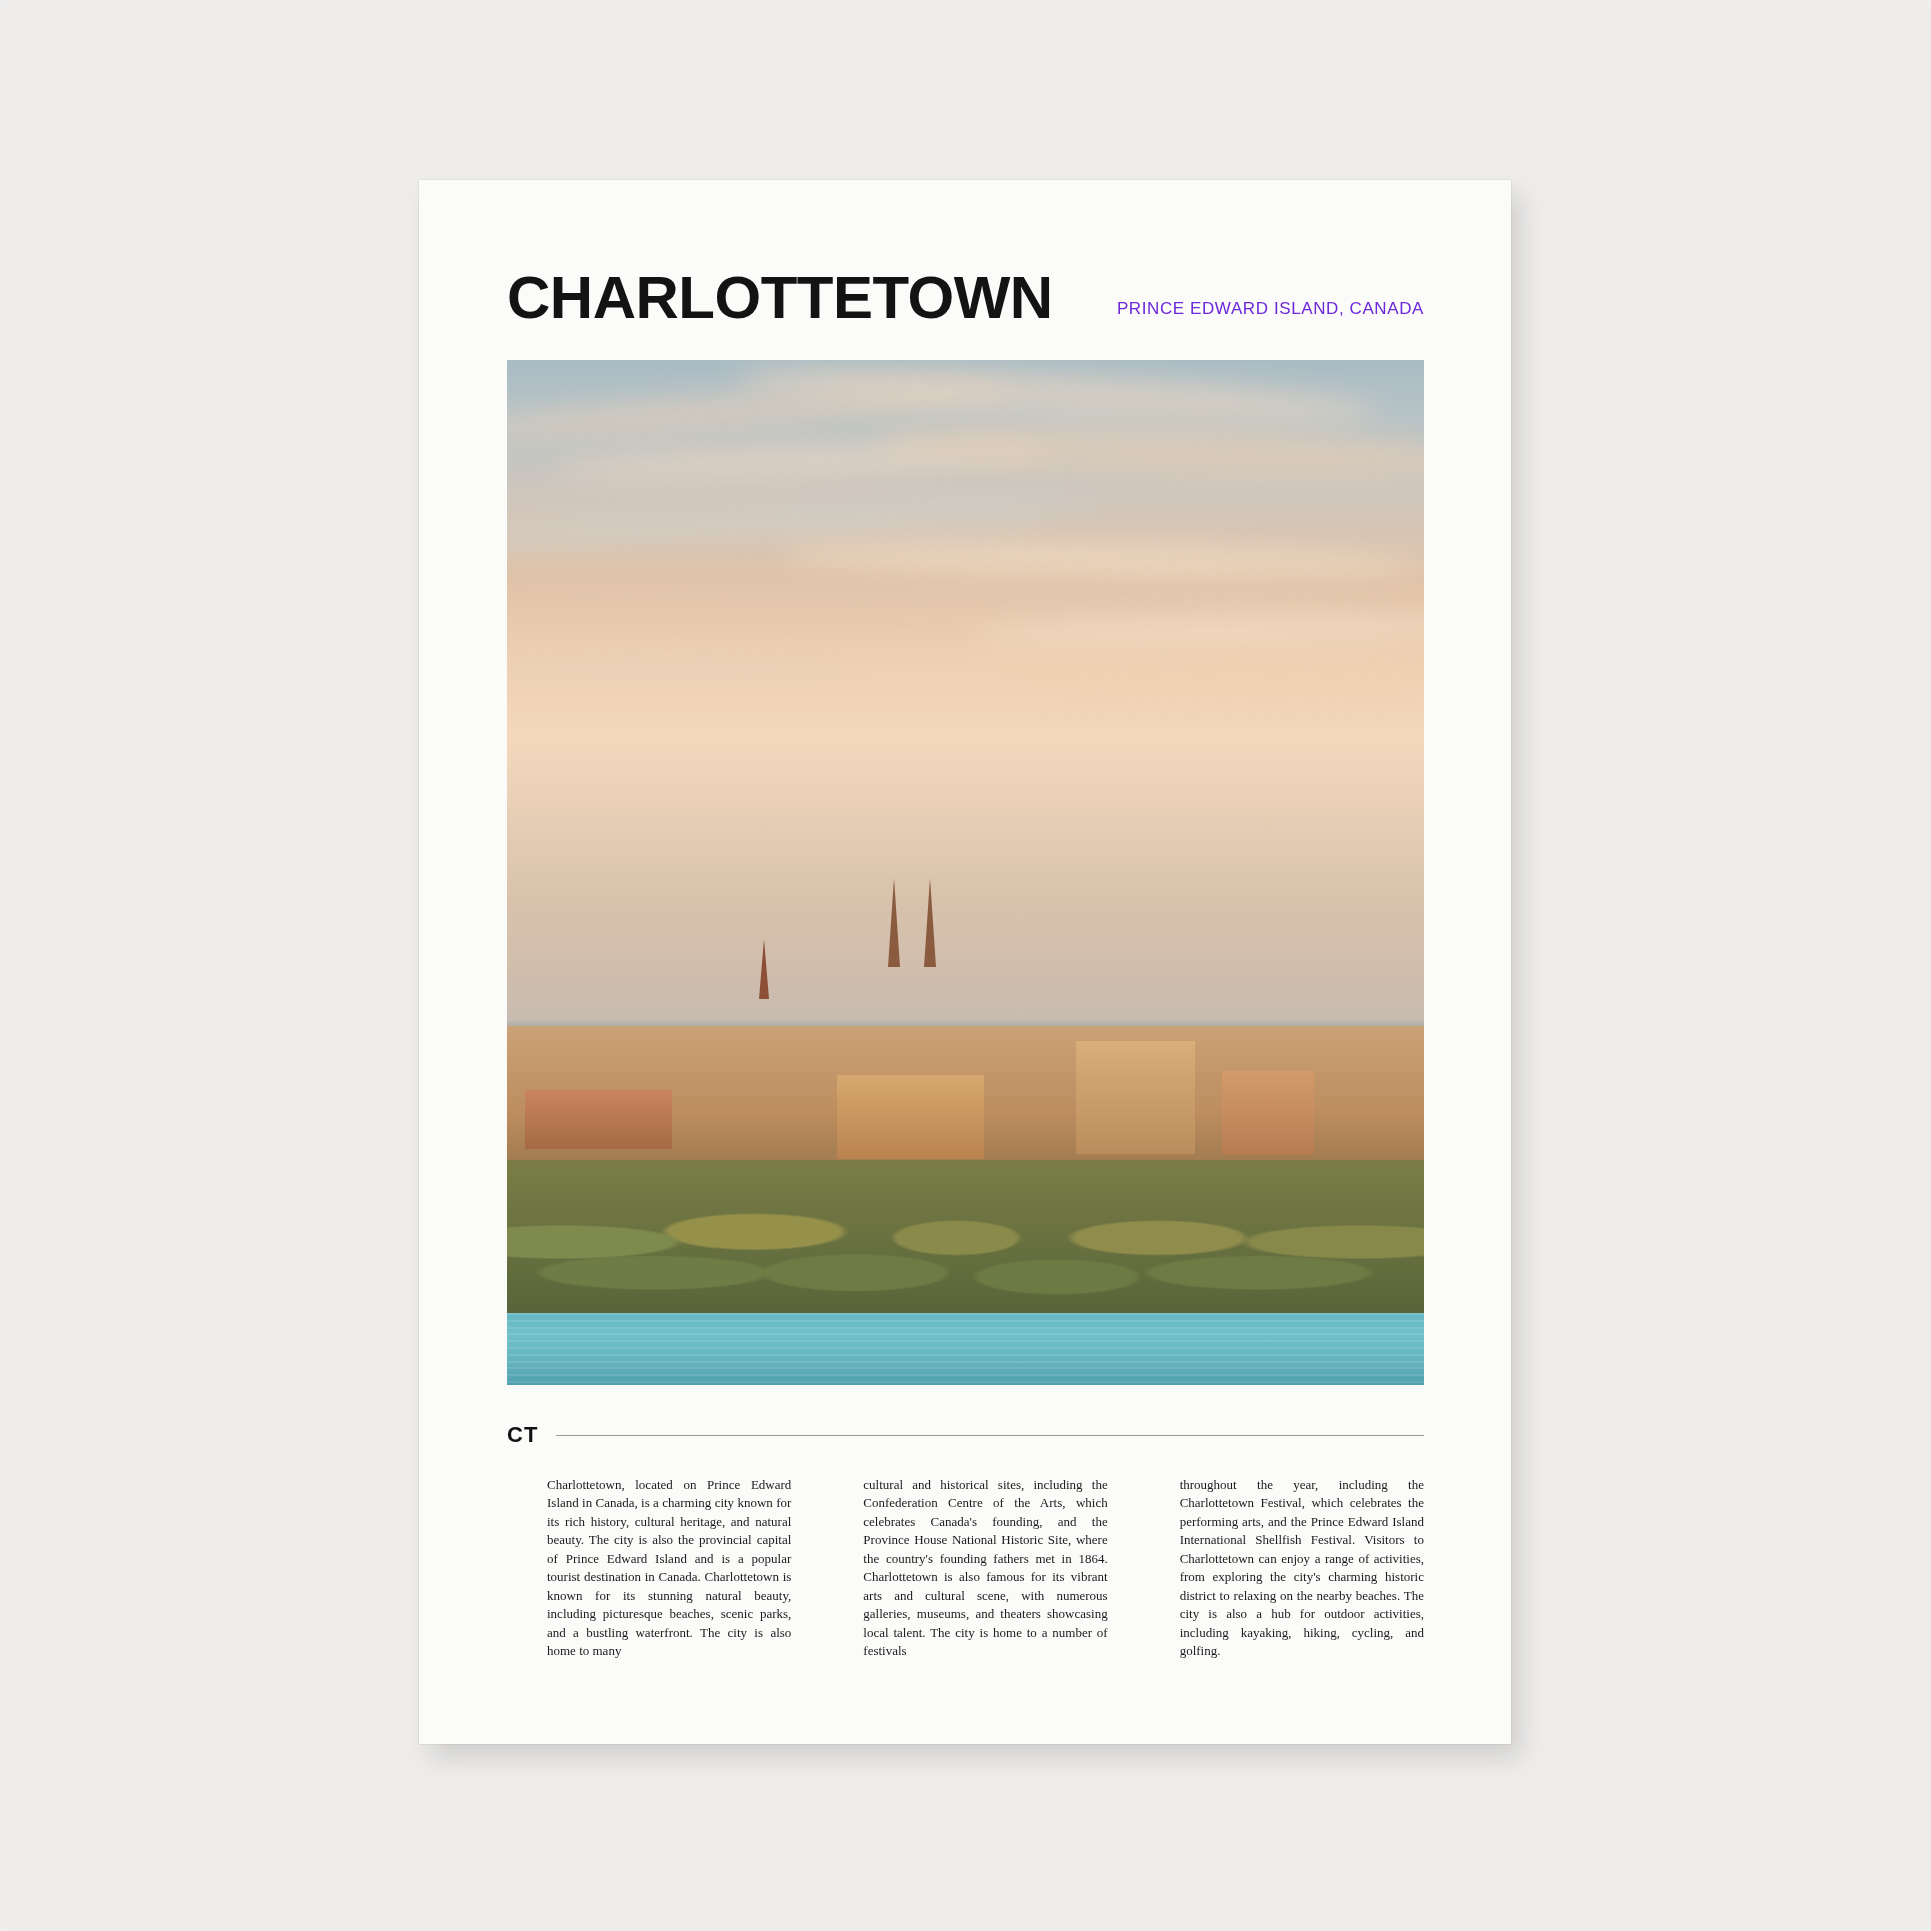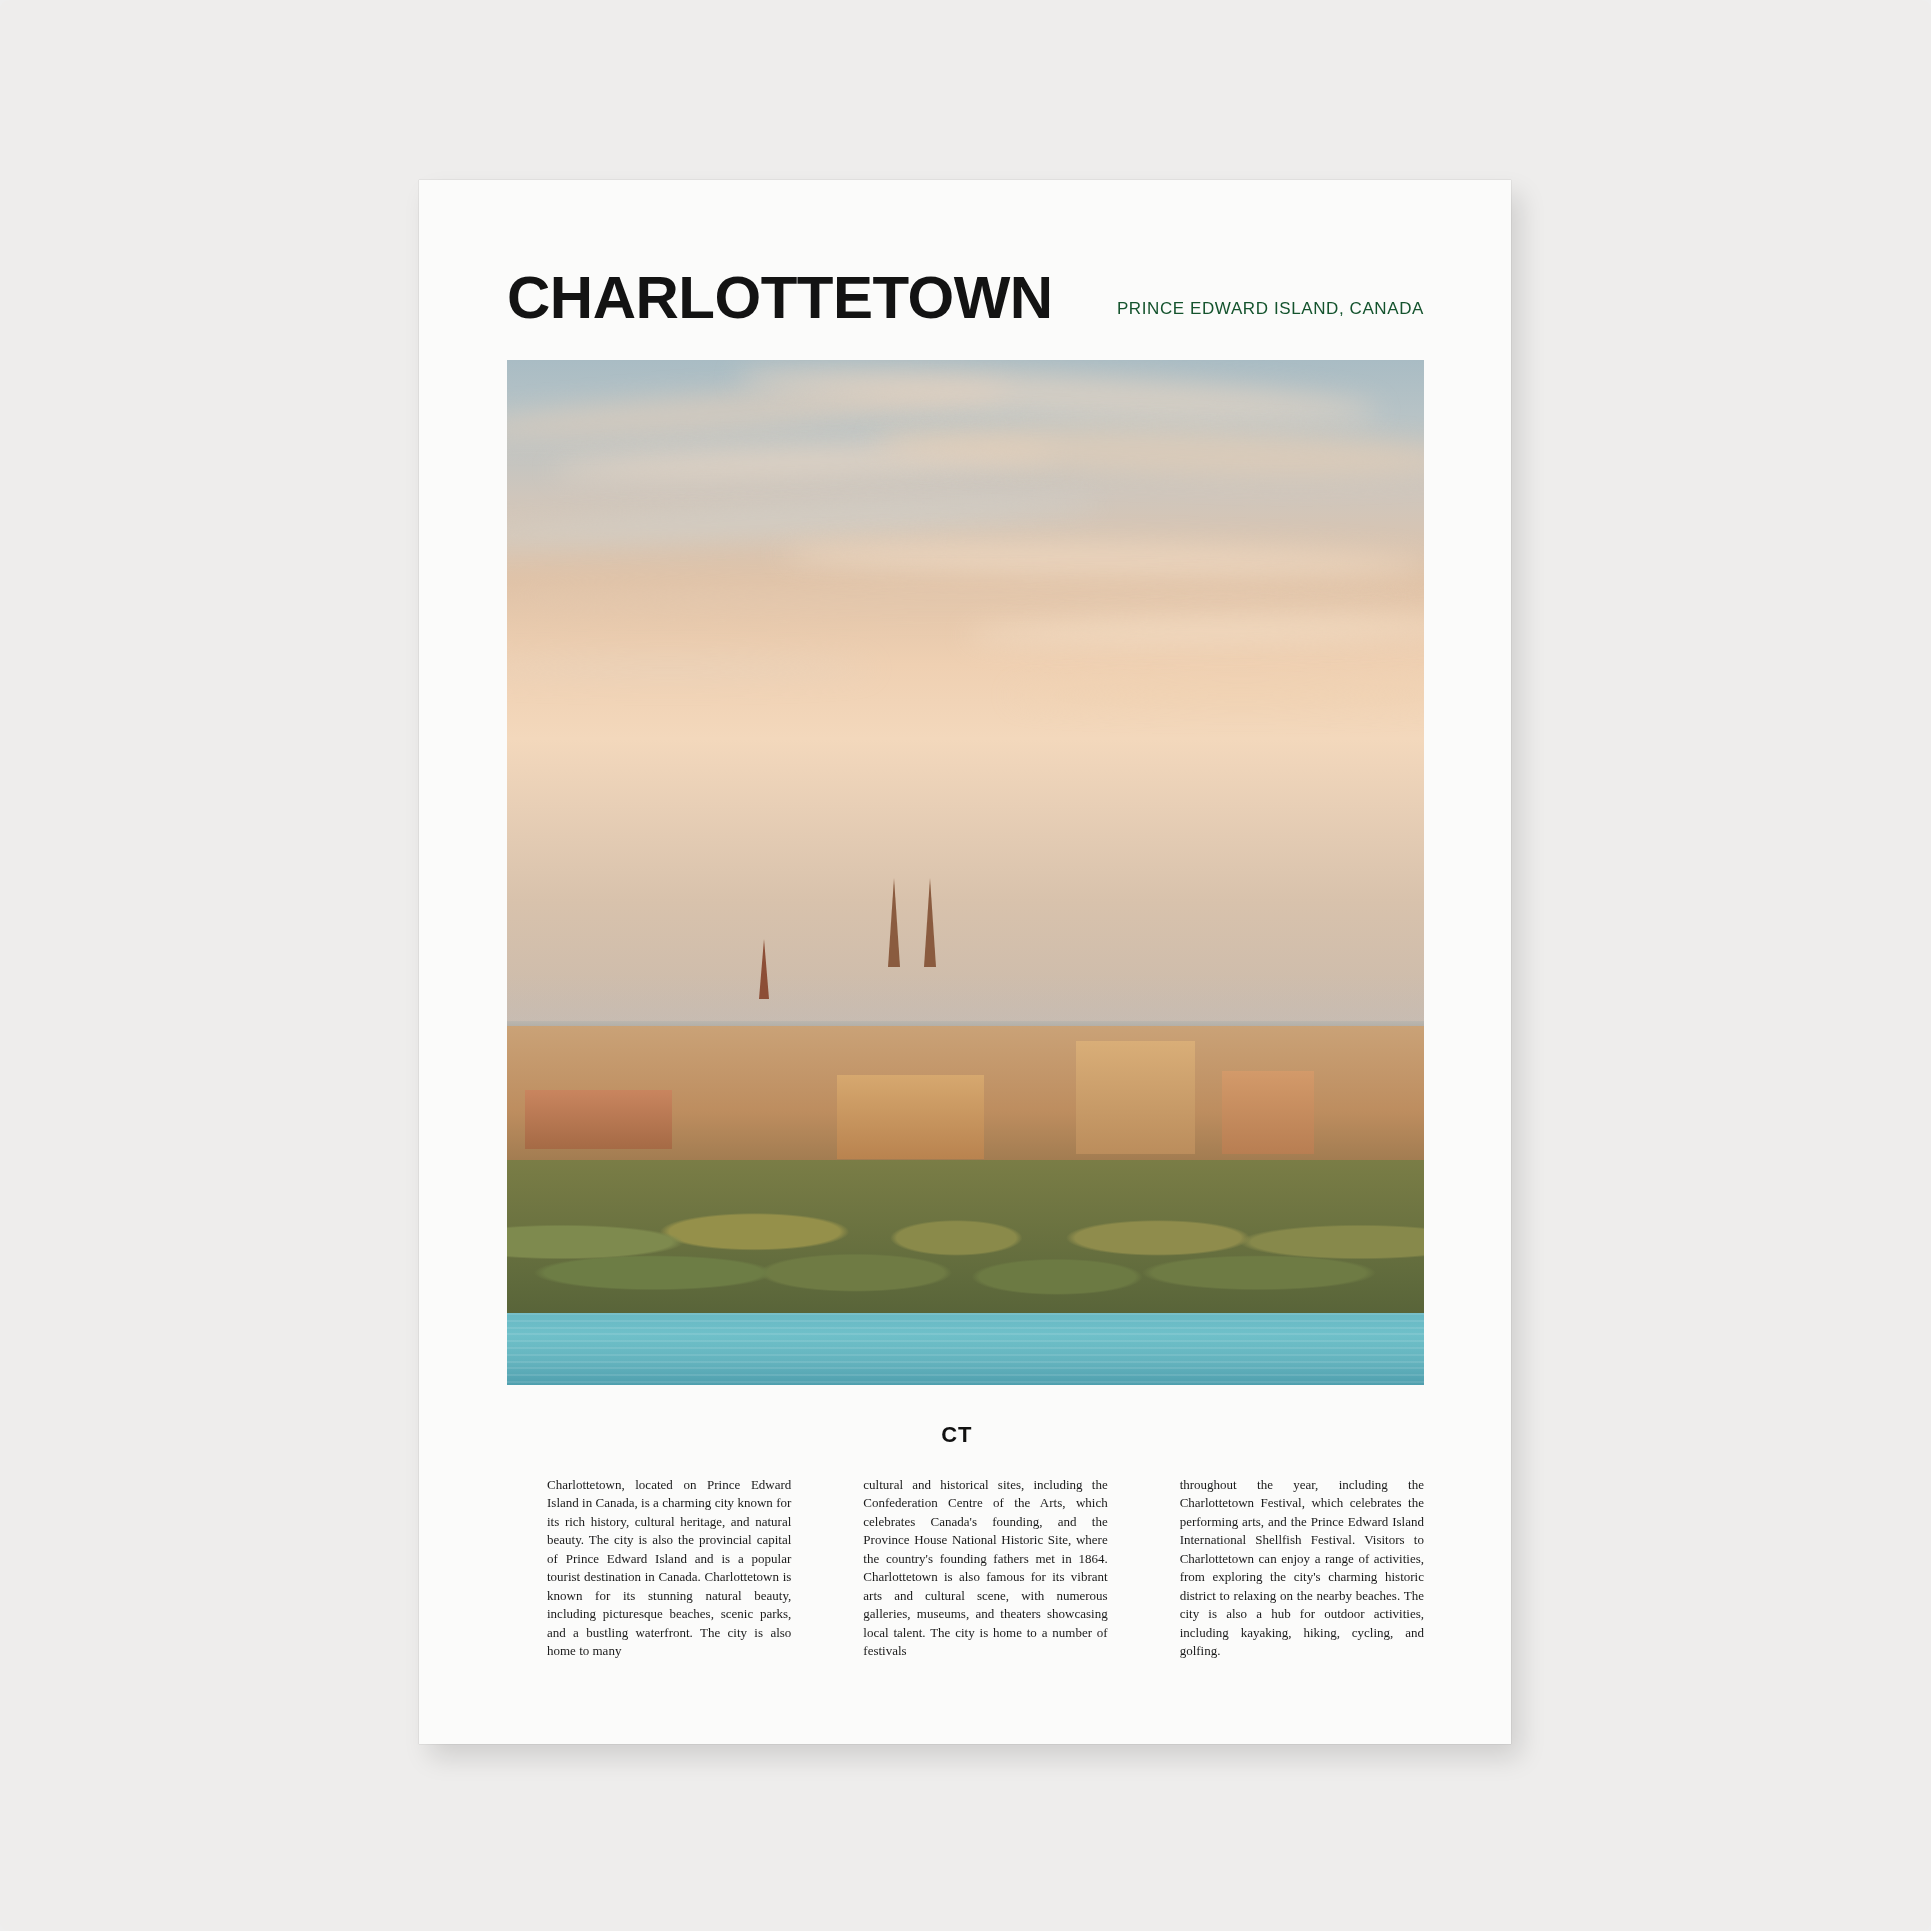--- a/index.html
+++ b/index.html
@@ -49,21 +49,21 @@
     letter-spacing: -0.5px;
     line-height: 0.95;
     color: #131313;
     white-space: nowrap;
   }
 
   .subtitle {
     font-family: "Liberation Sans", sans-serif;
     font-size: 17px;
     letter-spacing: 0.6px;
-    color: #14532d;
+    color: #6d28d9;
     padding-bottom: 6.8px;
     white-space: nowrap;
   }
 
   
   .photo {
     position: absolute;
     left: 88px;
     top: 180px;
     width: 917px;
@@ -179,21 +179,20 @@
   }
 
   
   .code-row {
     position: absolute;
     left: 88px;
     top: 1242px;
     width: 917px;
     display: flex;
     align-items: center;
-    flex-direction: column;
   }
   .code {
     font-family: "Liberation Sans", sans-serif;
     font-weight: bold;
     font-size: 22px;
     letter-spacing: 1px;
     color: #111;
     margin-right: 17.4px;
   }
   .rule {

